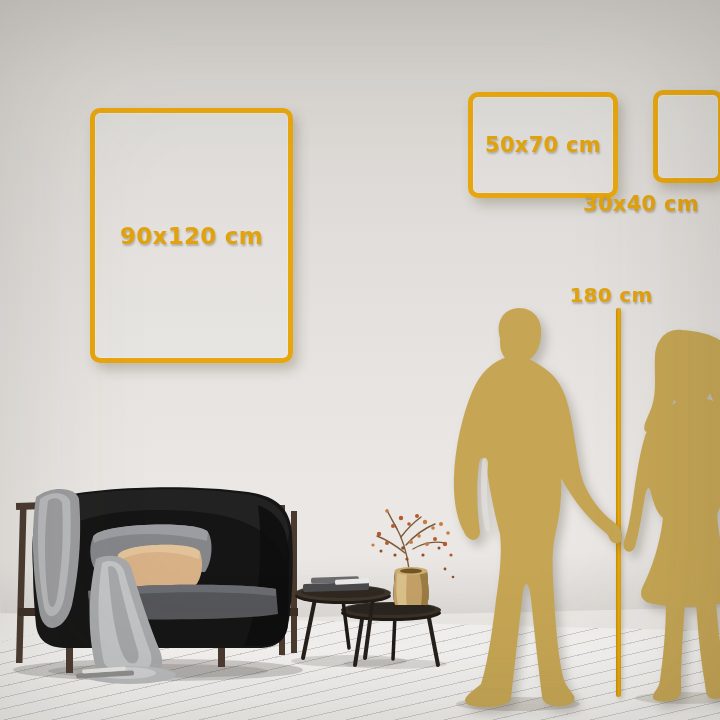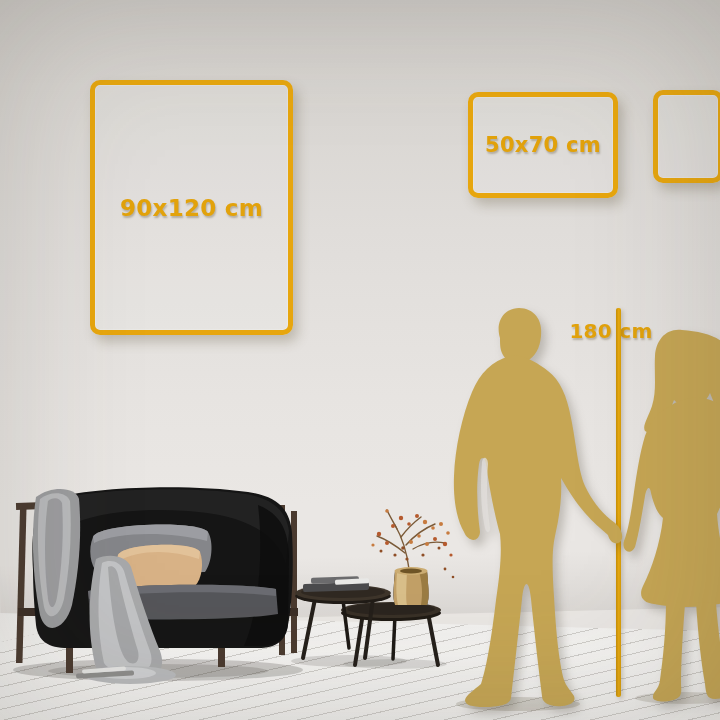--- a/index.html
+++ b/index.html
@@ -32,29 +32,29 @@
     border:5px solid #E7A60E; border-radius:10px;
     background:rgba(255,255,255,0.10);
     box-shadow:5px 7px 12px rgba(95,82,55,0.28), inset 0 0 0 1px rgba(255,255,255,0.18);
     display:flex; align-items:center; justify-content:center;margin-left:48px;
   }
   .gframe .size-text, .float-label{
     color:#E2A20B; font-weight:bold; letter-spacing:0.3px;
     text-shadow:1px 2px 2px rgba(95,80,50,0.35);
     white-space:nowrap;
   }
-  #frame-90x120{left:42px; top:80px; width:203px; height:255px;}
+  #frame-90x120{left:42px; top:108px; width:203px; height:255px;}
   #frame-60x80 {left:258px; top:92px; width:135px; height:170px;}
   #frame-50x70 {left:420px; top:92px; width:150px; height:106px;}
   #frame-30x40 {left:605px; top:90px; width:70px;  height:93px;}
   #frame-90x120 .size-text{font-size:23px;}
   #frame-60x80  .size-text{font-size:22px;}
   #frame-50x70  .size-text{font-size:21px;}
   #label-30x40{position:absolute; left:571px; top:192px; width:140px; text-align:center; font-size:21px;}
-  #label-180cm{position:absolute; left:551px; top:283px; width:120px; text-align:center; font-size:20px;margin-top:36px;}
+  #label-180cm{position:absolute; left:551px; top:283px; width:120px; text-align:center; font-size:20px;}
 
   
   #measure-line{
     position:absolute; left:616px; top:308px; width:5px; height:389px;
     background:linear-gradient(90deg,#C78E06,#E9AA10 55%,#D59A08);
     border-radius:2px;
     box-shadow:2px 2px 4px rgba(95,80,50,0.25);
   }
 
   
@@ -73,20 +73,21 @@
     <div class="floor-lines"></div>
   </div>
 
   <div class="gframe" id="frame-90x120">
     <span class="size-text">90x120 cm</span>
   </div>
   <div class="gframe" id="frame-50x70">
     <span class="size-text">50x70 cm</span>
   </div>
   <div class="gframe" id="frame-30x40"></div>
+  <div class="float-label" id="label-30x40">30x40 cm</div>
 
   <div class="float-label" id="label-180cm">180 cm</div>
   <div id="measure-line"></div>
 
   <svg id="sofa-svg" viewBox="0 0 300 215">
     <ellipse cx="150" cy="195" rx="145" ry="11" fill="rgba(60,55,48,0.22)"></ellipse>
     <ellipse cx="150" cy="196" rx="110" ry="7" fill="rgba(60,55,48,0.18)"></ellipse>
 
     <g fill="#4A3A2F">
       <rect x="10" y="34" width="6.5" height="154" transform="rotate(1.5 13 110)"></rect>

